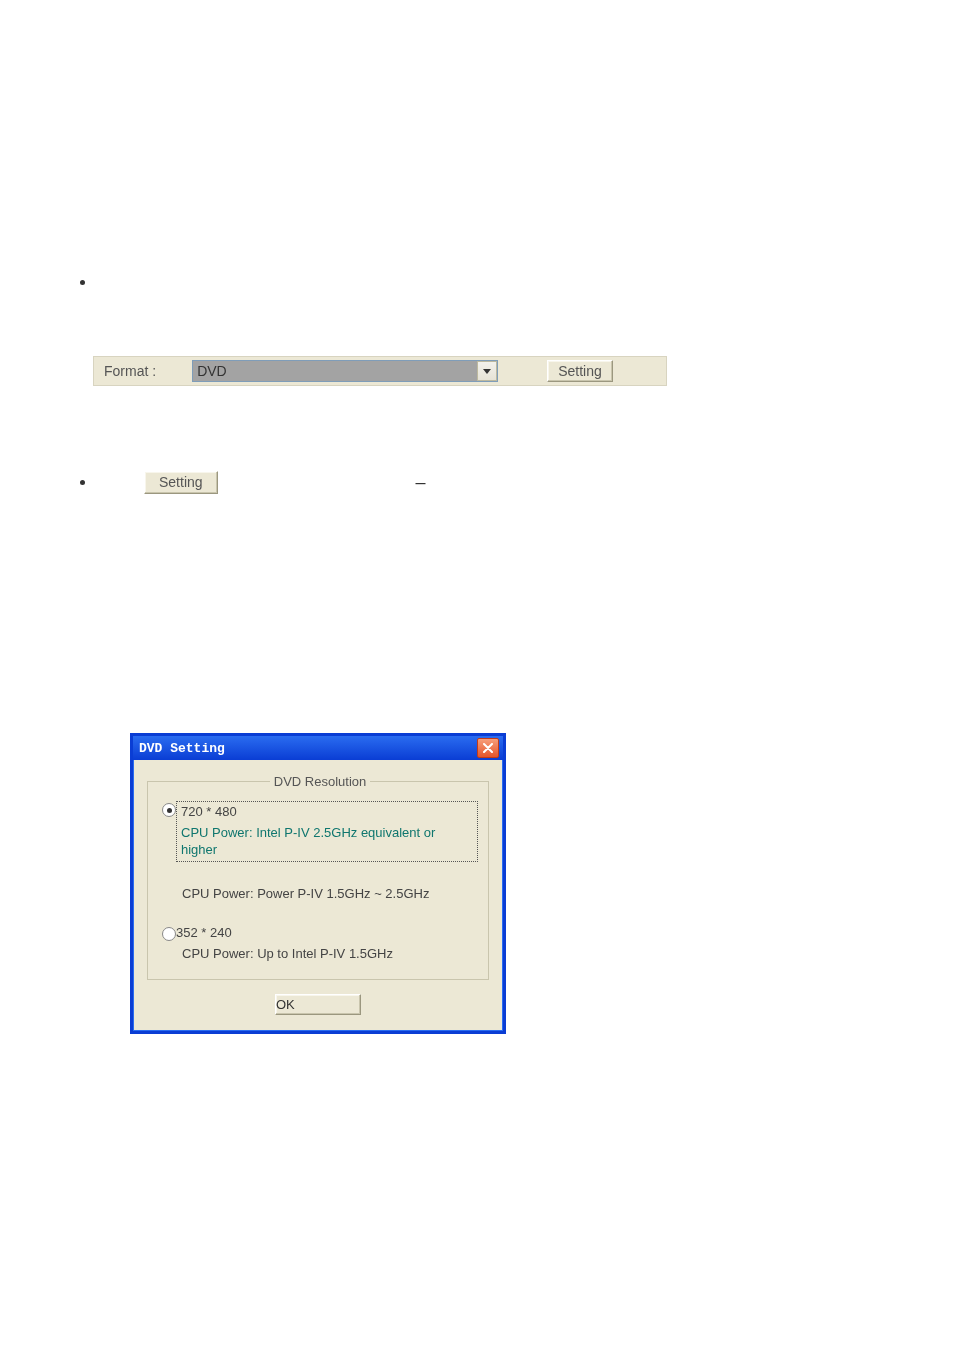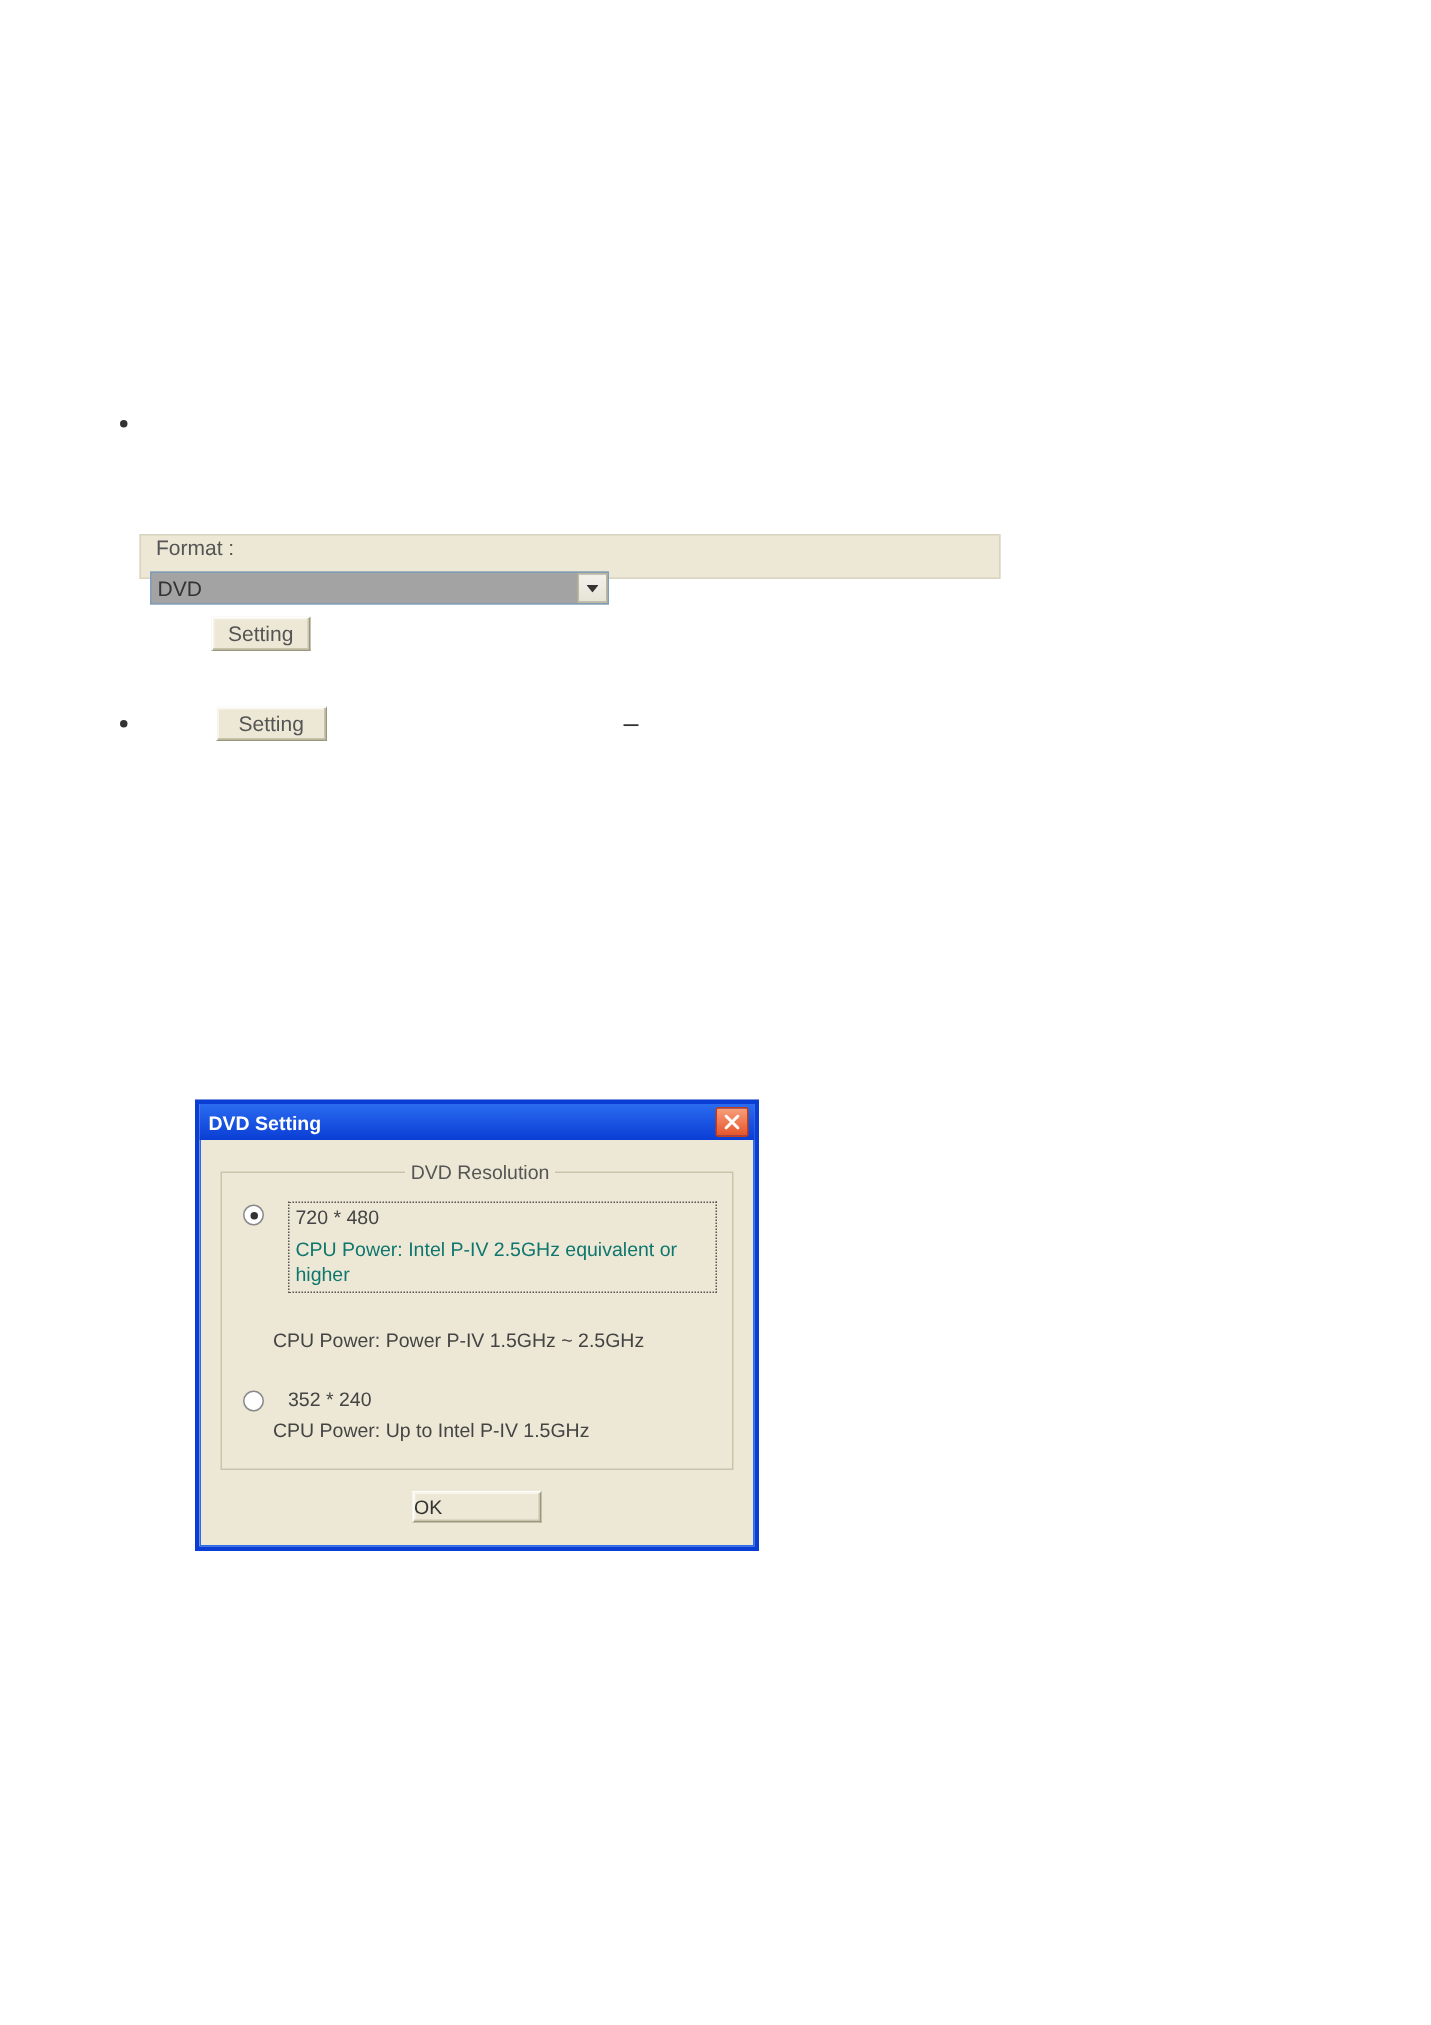--- a/index.html
+++ b/index.html
@@ -28,26 +28,25 @@
     background: #333;
     border-radius: 50%;
     flex-shrink: 0;
   }
   
   .format-strip {
     margin-top: 178px;
     background: #ece8d5;
     border: 1px solid #d8d4c0;
     display: flex;
-    align-items: flex-start;
+    align-items: center;
     height: 28px;
     padding: 0 6px;
     gap: 8px;
     width: 560px;
-    flex-direction: column;
   }
   .format-label {
     margin-left: 4px;
     margin-right: 28px;
     color: #555;
   }
   .format-select {
     display: flex;
     align-items: center;
     background: #a3a3a3;
@@ -116,20 +115,21 @@
     background: linear-gradient(#2a6cf0,#0a3dd4);
     display: flex;
     align-items: center;
     justify-content: space-between;
     padding: 0 4px 0 6px;
   }
   .titlebar-title {
     color: #ffffff;
     font-weight: bold;
     font-size: 13px;
+    font-family: Liberation Mono, monospace;
   }
   .close-box {
     width: 20px;
     height: 18px;
     background: linear-gradient(#f79e7a,#e5552c);
     border: 1px solid #c33b17;
     border-radius: 2px;
     display: flex;
     align-items: center;
     justify-content: center;
@@ -154,21 +154,21 @@
   }
   .radio-block {
     margin-bottom: 24px;
   }
   .radio-block:last-child {
     margin-bottom: 0;
   }
   .radio-row {
     display: flex;
     align-items: flex-start;
-    gap: 16px;
+    gap: 0;
   }
   .radio {
     width: 12px;
     height: 12px;
     border: 1px solid #888;
     border-radius: 50%;
     background: #fff;
     display: flex;
     align-items: center;
     justify-content: center;

